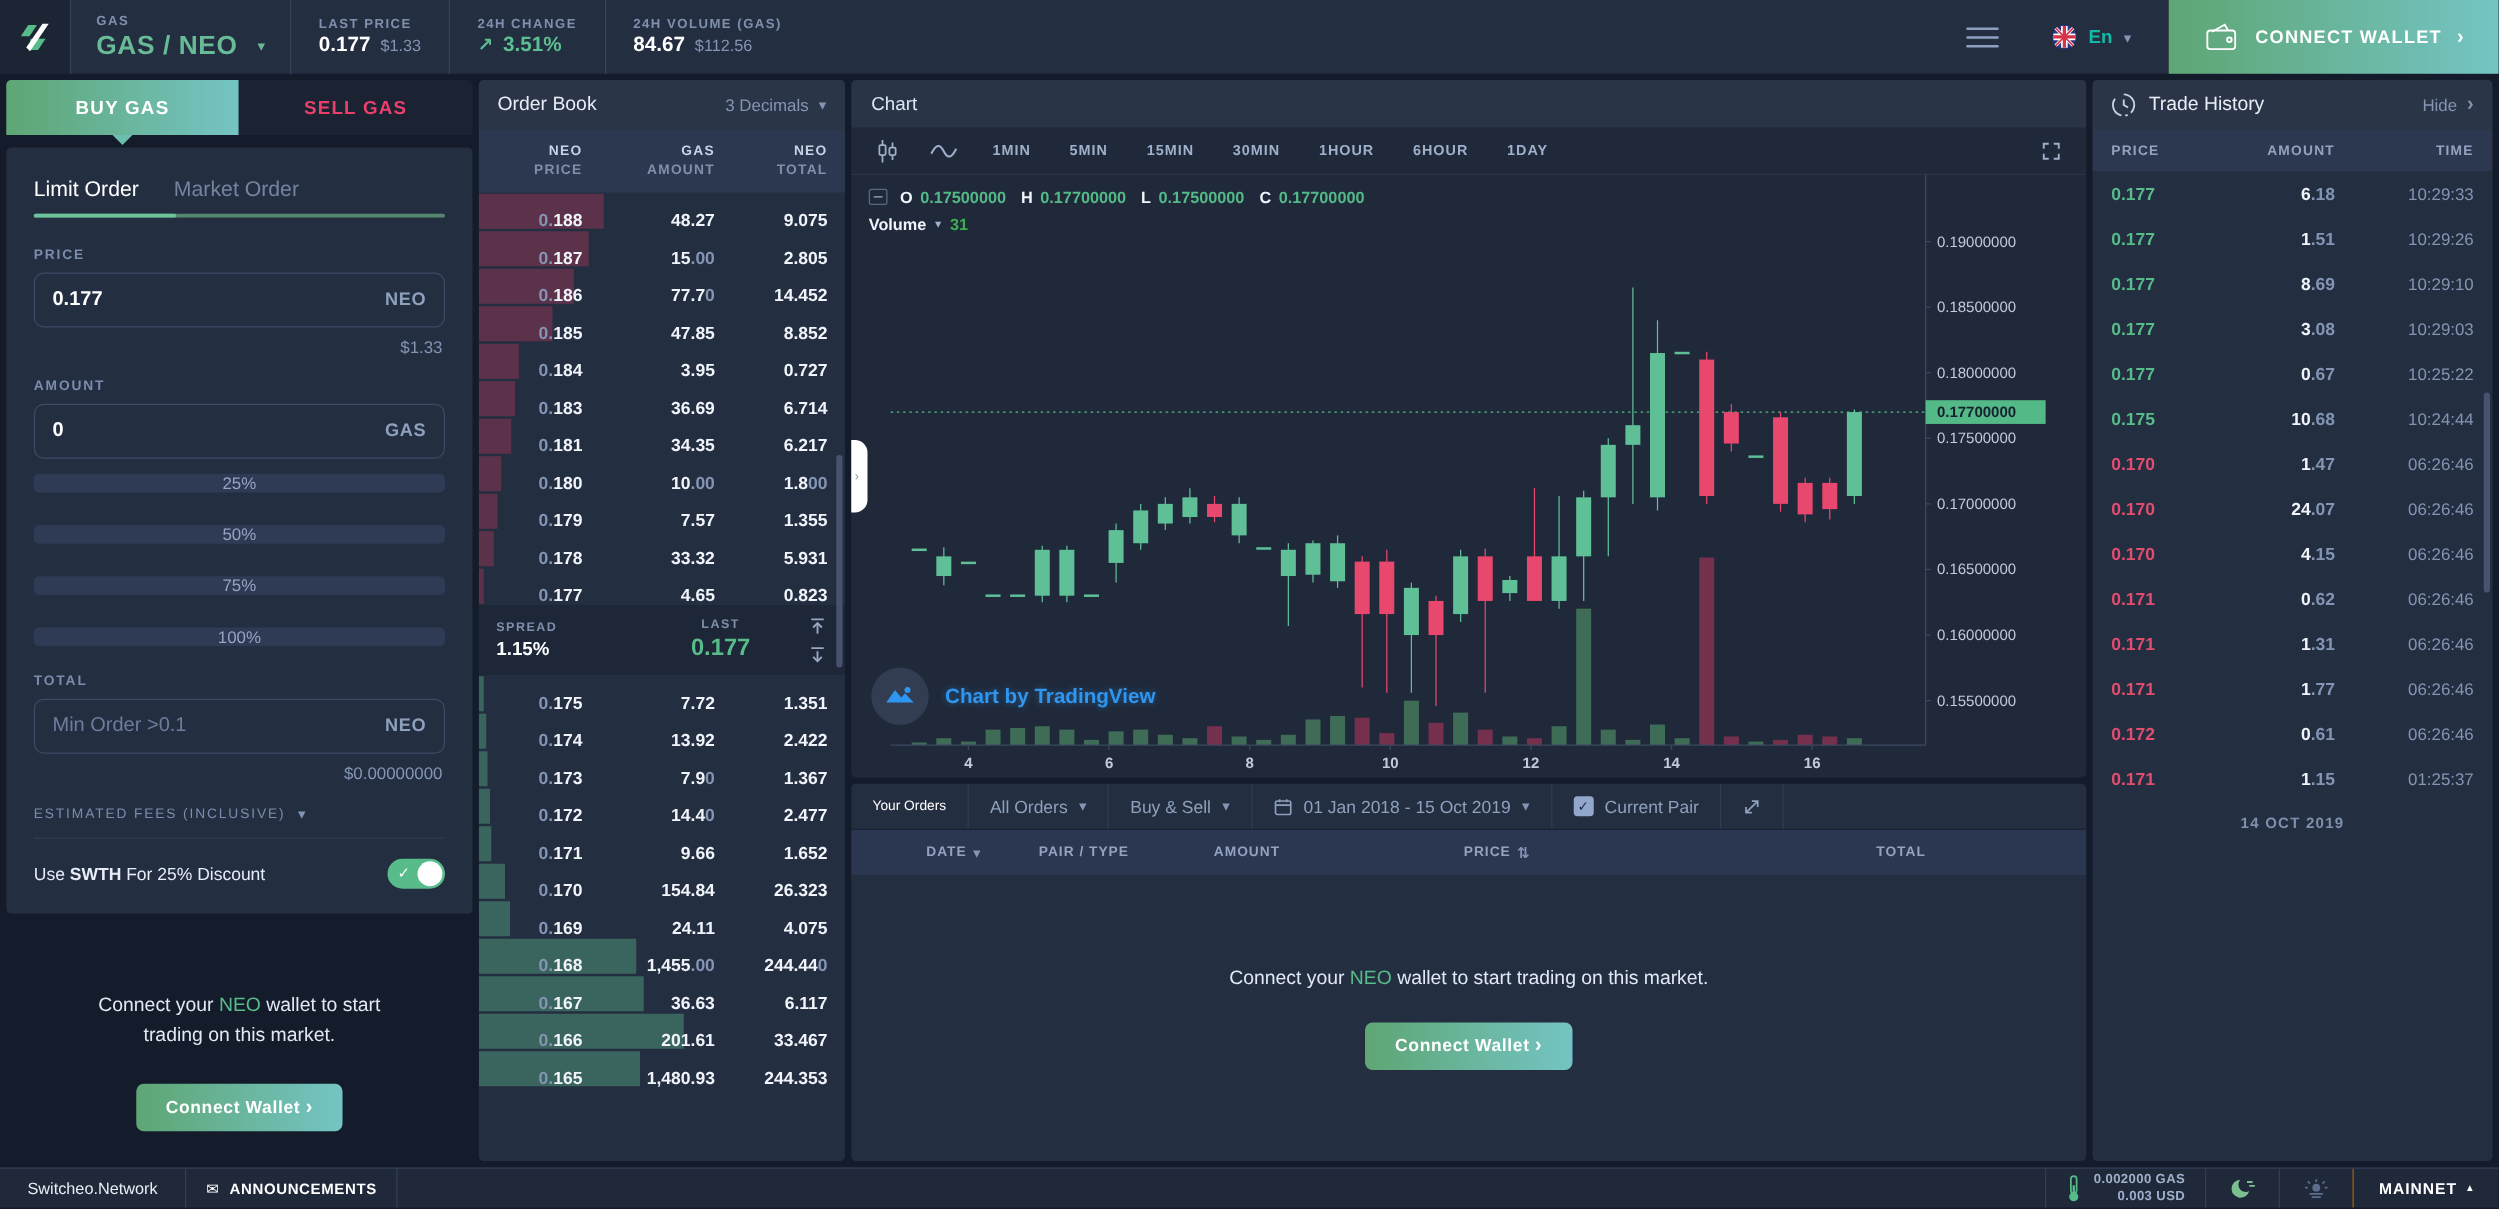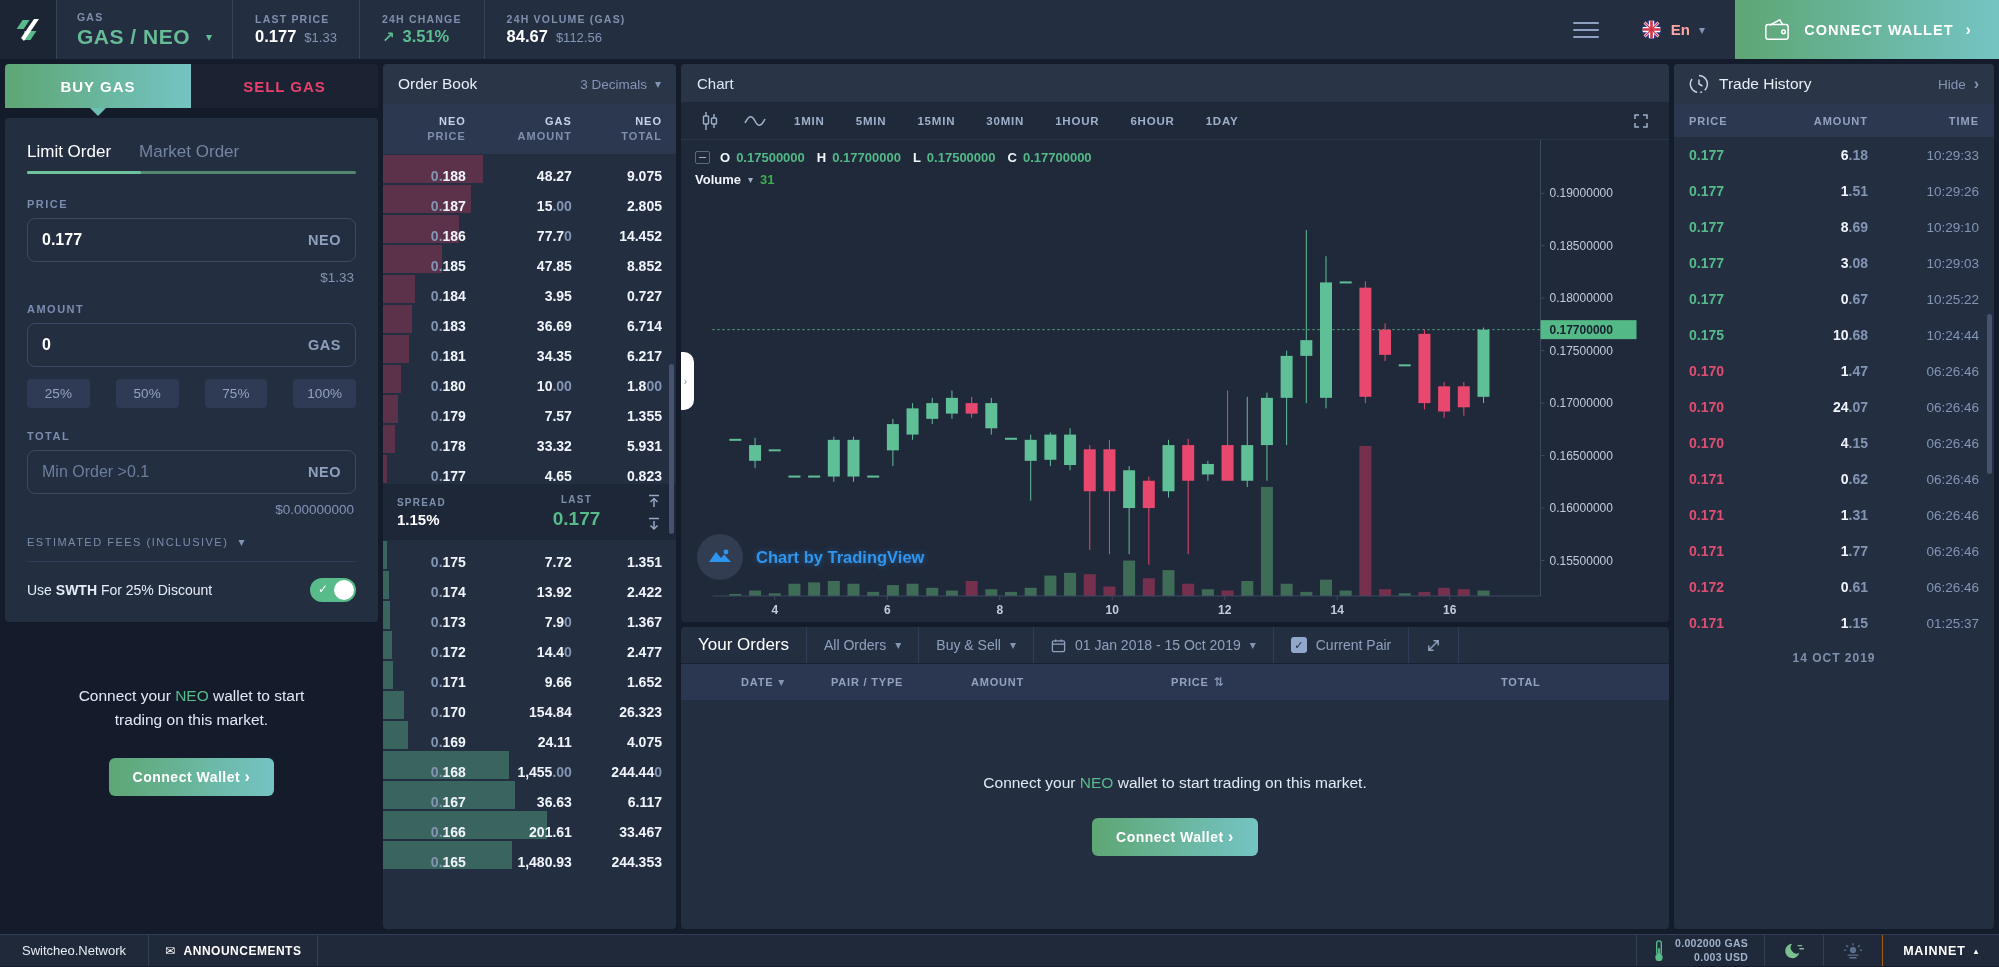--- a/index.html
+++ b/index.html
@@ -21,21 +21,21 @@
   .stat-block { display:flex; flex-direction:column; justify-content:center; padding:0 22px; border-right:1px solid #37415a; }
   .stat-row { display:flex; align-items:baseline; gap:8px; }
   .stat-value { font-size:16.5px; font-weight:bold; color:#fff; }
   .stat-sub { font-size:13px; color:#8494b3; }
   .stat-green { color:#5cbf92; }
   .up-arrow { color:#5cbf92; font-size:15px; font-weight:bold; }
   .header-spacer { flex:1; }
   .hamburger { align-self:center; display:flex; flex-direction:column; gap:5px; margin-right:42px; cursor:pointer; }
   .hamburger div { width:26px; height:2px; background:#8da0c0; border-radius:1px; }
   .lang { align-self:center; display:flex; align-items:center; gap:9px; margin-right:30px; cursor:pointer; }
-  .lang-name { font-size:15px; font-weight:bold; color:#fca5a5; }
+  .lang-name { font-size:15px; font-weight:bold; color:#14b8a6; }
   .connect-header-btn { width:264px; display:flex; align-items:center; justify-content:center; gap:12px;
     color:#fff; font-weight:bold; font-size:14.5px; letter-spacing:1px; cursor:pointer; border:none; }
   .chev { font-weight:bold; font-size:16px; }
 
   
   .main { display:flex; gap:5px; padding:5px; height:875px; }
   .trade-col { width:373px; display:flex; flex-direction:column; }
   .ob-col { width:293px; background:#232e41; border-radius:4px; display:flex; flex-direction:column; overflow:hidden; position:relative; }
   .center-col { flex:1; display:flex; flex-direction:column; gap:5px; min-width:0; }
   .history-col { width:320px; background:#232e41; border-radius:4px; display:flex; flex-direction:column; overflow:hidden; position:relative; }
@@ -55,21 +55,21 @@
   .ot-tab.inactive { color:#74849f; margin-left:28px; }
   .ot-underline { position:absolute; bottom:0; left:0; right:0; height:3px; background:#55876f; border-radius:2px; }
   .ot-underline-active { position:absolute; bottom:0; left:0; width:114px; height:3px; background:#6ec39c; border-radius:2px; }
   .field-label { font-size:11px; font-weight:bold; letter-spacing:1.5px; color:#7c8cad; margin-bottom:8px; }
   .input-box { display:flex; align-items:center; border:1px solid #3c4a66; border-radius:8px; height:44px; padding:0 14px; background:transparent; }
   .input-box input { flex:1; background:transparent; border:none; outline:none; color:#fff; font-size:16px; font-weight:bold;
     font-family:"Liberation Sans","DejaVu Sans",sans-serif; }
   .input-box input::placeholder { color:#6d7d9d; font-weight:normal; }
   .input-unit { color:#8fa0bd; font-size:14.5px; font-weight:bold; letter-spacing:0.5px; }
   .fiat-line { text-align:right; color:#8494b3; font-size:13.5px; margin:8px 2px 18px 0; }
-  .pct-row { display:flex; gap:26px; margin:12px 0 22px 0; }
+  .pct-row { display:flex; gap:26px; margin:12px 0 22px 0;flex-direction:column; }
   .pct-btn { flex:1; background:#2f3b55; border:none; border-radius:4px; height:29px; color:#93a3c1; font-size:13.5px; cursor:pointer;
     font-family:"Liberation Sans","DejaVu Sans",sans-serif; }
   .fees-row { display:flex; align-items:center; gap:10px; font-size:11px; font-weight:normal; letter-spacing:1.5px; color:#7c8cad;
     padding-bottom:12px; border-bottom:1px solid #303c55; cursor:pointer; }
   .swth-row { display:flex; align-items:center; justify-content:space-between; margin-top:16px; }
   .swth-label { font-size:14px; color:#e7edf8; }
   .toggle { width:46px; height:24px; background:#57bb8a; border-radius:12px; position:relative; cursor:pointer; }
   .toggle .check { position:absolute; left:8px; top:4px; color:#fff; font-size:12px; font-weight:bold; }
   .toggle .knob { position:absolute; right:2px; top:2px; width:20px; height:20px; background:#fff; border-radius:50%; }
   .connect-area { text-align:center; padding-top:62px; }
@@ -127,21 +127,21 @@
   .tv-attrib { position:absolute; left:16px; bottom:42px; display:flex; align-items:center; gap:13px; z-index:3; cursor:pointer; }
   .tv-circle { width:46px; height:46px; border-radius:50%; background:#333d52; display:flex; align-items:center; justify-content:center; }
   .tv-text { color:#2f96f0; font-weight:bold; font-size:16.5px; text-shadow:0 0 6px rgba(47,150,240,0.45); }
   .chart-handle { position:absolute; left:-4px; top:44%; width:17px; height:58px; background:#fff; border-radius:0 10px 10px 0;
     display:flex; align-items:center; justify-content:center; z-index:4; cursor:pointer; color:#8494b3; font-size:10px; }
 
   
   .orders-panel { flex:1; background:#232e41; border-radius:4px; display:flex; flex-direction:column; overflow:hidden; }
   .orders-bar { height:37px; display:flex; align-items:stretch; border-bottom:1px solid #1a2232; flex:none; }
   .ob-cell-btn { display:flex; align-items:center; gap:9px; padding:0 17px; border-right:1px solid #313d58; font-size:14px; color:#8fa0bd; cursor:pointer; }
-  .ob-cell-btn.first { color:#fff; font-size:17px; }
+  .ob-cell-btn.first { color:#fff; font-size:11px; }
   .orders-bar-spacer { flex:1; }
   .checkbox { width:16px; height:16px; background:#93a7cc; border-radius:3px; display:flex; align-items:center; justify-content:center;
     color:#232e41; font-size:11px; font-weight:bold; }
   .orders-cols { height:36px; background:#2b3750; display:grid; grid-template-columns:150px 140px 200px 1fr 330px 300px 160px;
     align-items:center; font-size:11px; font-weight:bold; letter-spacing:0.8px; color:#93a2bf; flex:none; }
   .oc { display:flex; align-items:center; gap:5px;text-align:right; }
   .oc.pl { padding-left:60px; }
   .orders-empty { flex:1; display:flex; flex-direction:column; align-items:center; justify-content:center; gap:26px; }
   .orders-empty-msg { font-size:15.5px; color:#e2e9f5; }
 

